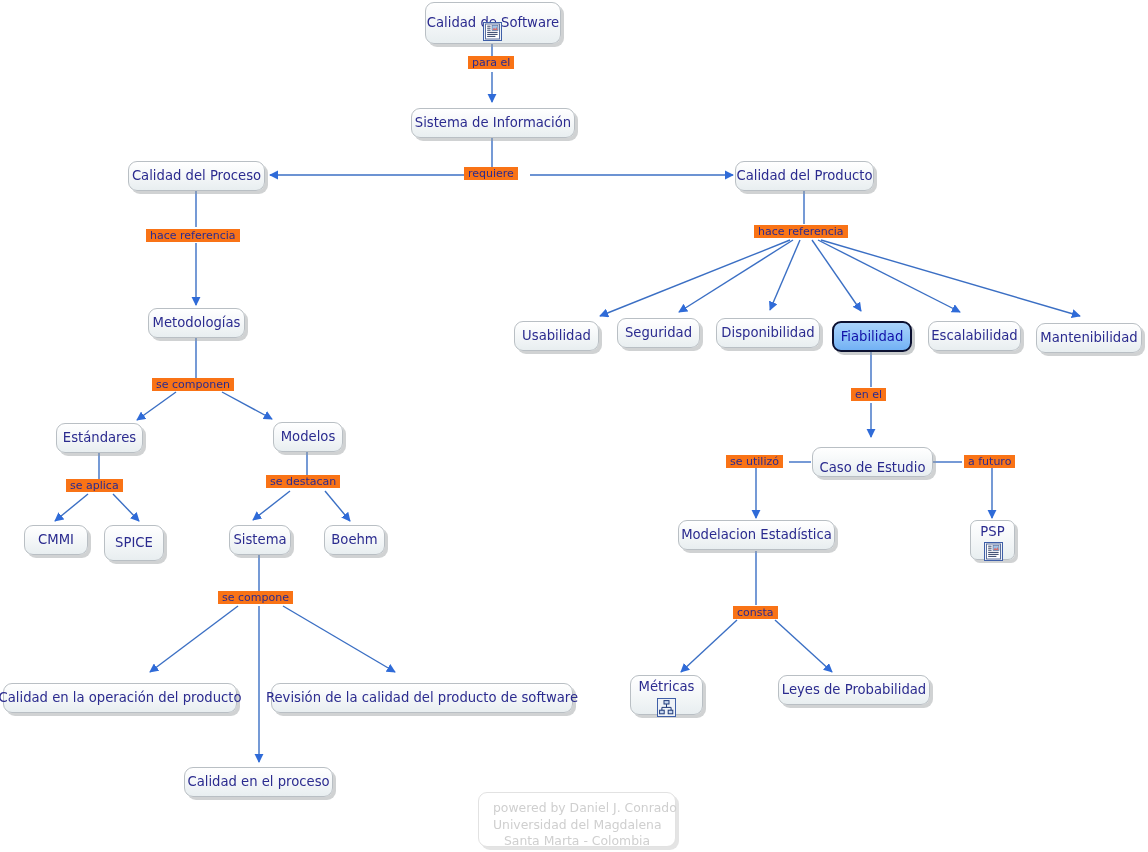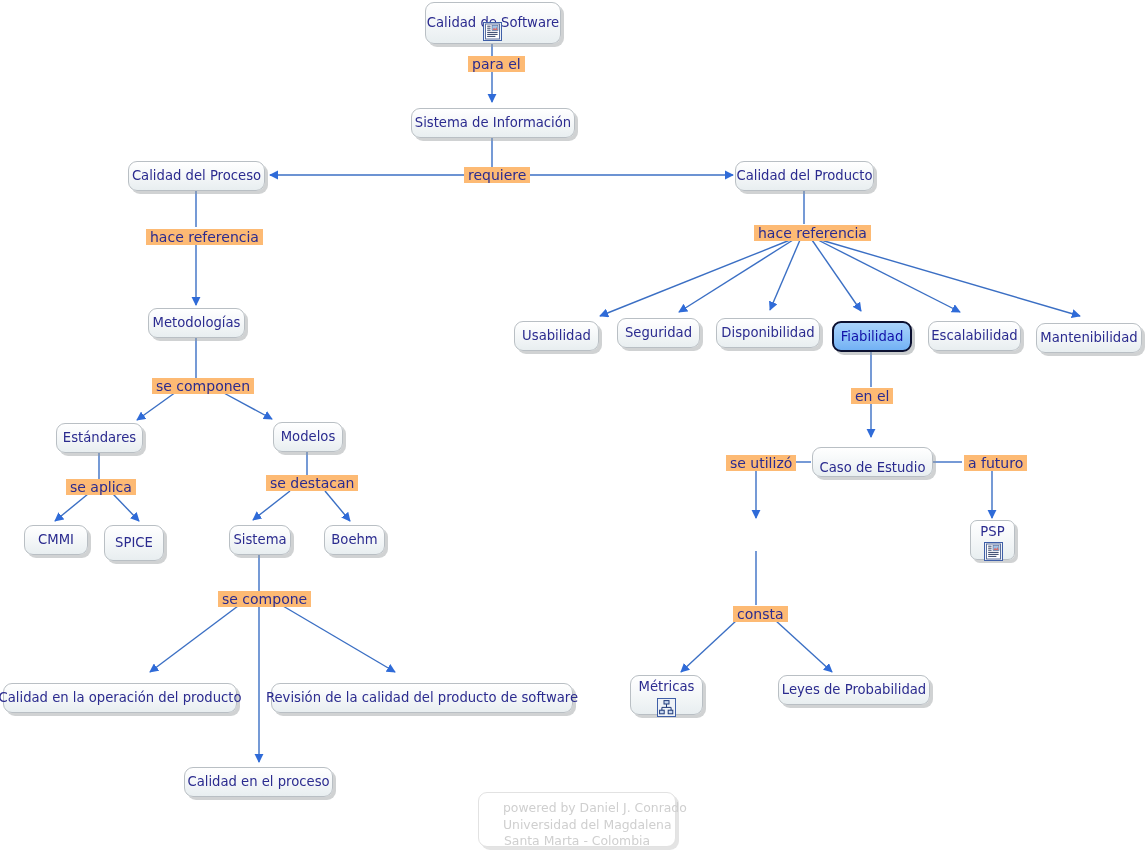--- a/index.html
+++ b/index.html
@@ -66,39 +66,39 @@
     border: 1px solid #3f5fa8;
     box-sizing: border-box;
     display: block;
   }
   .res-icon svg { display:block; }
 
   
   .linklabel {
     position: absolute;
     color: #2b2b8f;
-    font-size: 14px;
+    font-size: 11px;
     line-height: 1;
     white-space: nowrap;
-    background: #fdba74;
+    background: #f97316;
     padding: 1px 4px;
   }
 
   
   .credit {
     position: absolute;
     border: 1px solid #e2e2e2;
     border-radius: 9px;
     background: #ffffff;
     box-shadow: 3px 3px 0 0 rgba(205,205,205,0.55);
     color: #cfcfcf;
     font-size: 12.4px;
     line-height: 1.35;
     text-align: center;
-    padding: 7px 24px 8px;
+    padding: 7px 14px 8px;
     box-sizing: border-box;
   }
   .credit div { white-space: nowrap; }
 </style>
 </head>
 <body>
 
 <div id="canvas">
 
   <svg class="links" viewBox="0 0 1148 852" xmlns="http://www.w3.org/2000/svg">
@@ -254,20 +254,23 @@
   </div>
 
   <div class="node" style="left:1036px; top:323px; width:106px; height:30px;">
     <span class="label">Mantenibilidad</span>
   </div>
 
   <div class="node" style="left:812px; top:447px; width:121px; height:30px;justify-content:flex-end;">
     <span class="label">Caso de Estudio</span>
   </div>
 
+  <div class="node" style="left:678px; top:520px; width:157px; height:30px;">
+    <span class="label">Modelacion Estadística</span>
+  </div>
 
   <div class="node" style="left:970px; top:520px; width:45px; height:40px; justify-content:flex-start; padding-top:3px;border-radius:7px;">
     <span class="label">PSP</span>
   </div>
   <span class="res-icon" style="left:984px; top:542px;">
     <svg width="17" height="17" viewBox="0 0 17 17">
       <rect x="1.5" y="1" width="14" height="15" fill="#ffffff" stroke="#5a6f9e" stroke-width="1"></rect>
       <rect x="8" y="2.5" width="6" height="5" fill="#9fc3e8" stroke="#4a5f8e" stroke-width="0.6"></rect>
       <path d="M8.4 7 L10 4.6 L11.2 6.2 L12.4 4 L13.7 7 Z" fill="#d07070"></path>
       <g stroke="#2e3f66" stroke-width="1">

